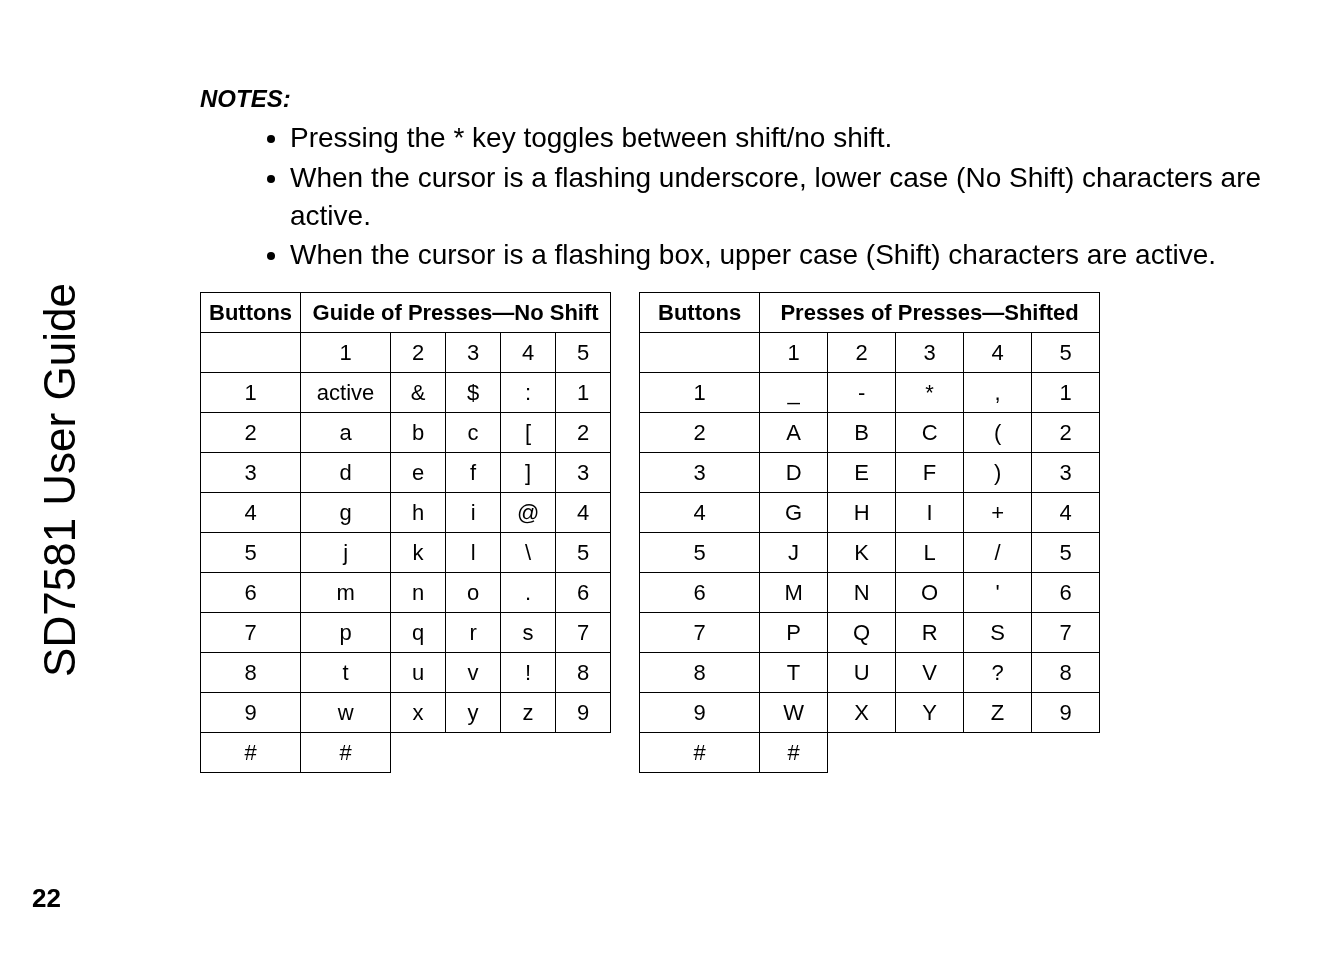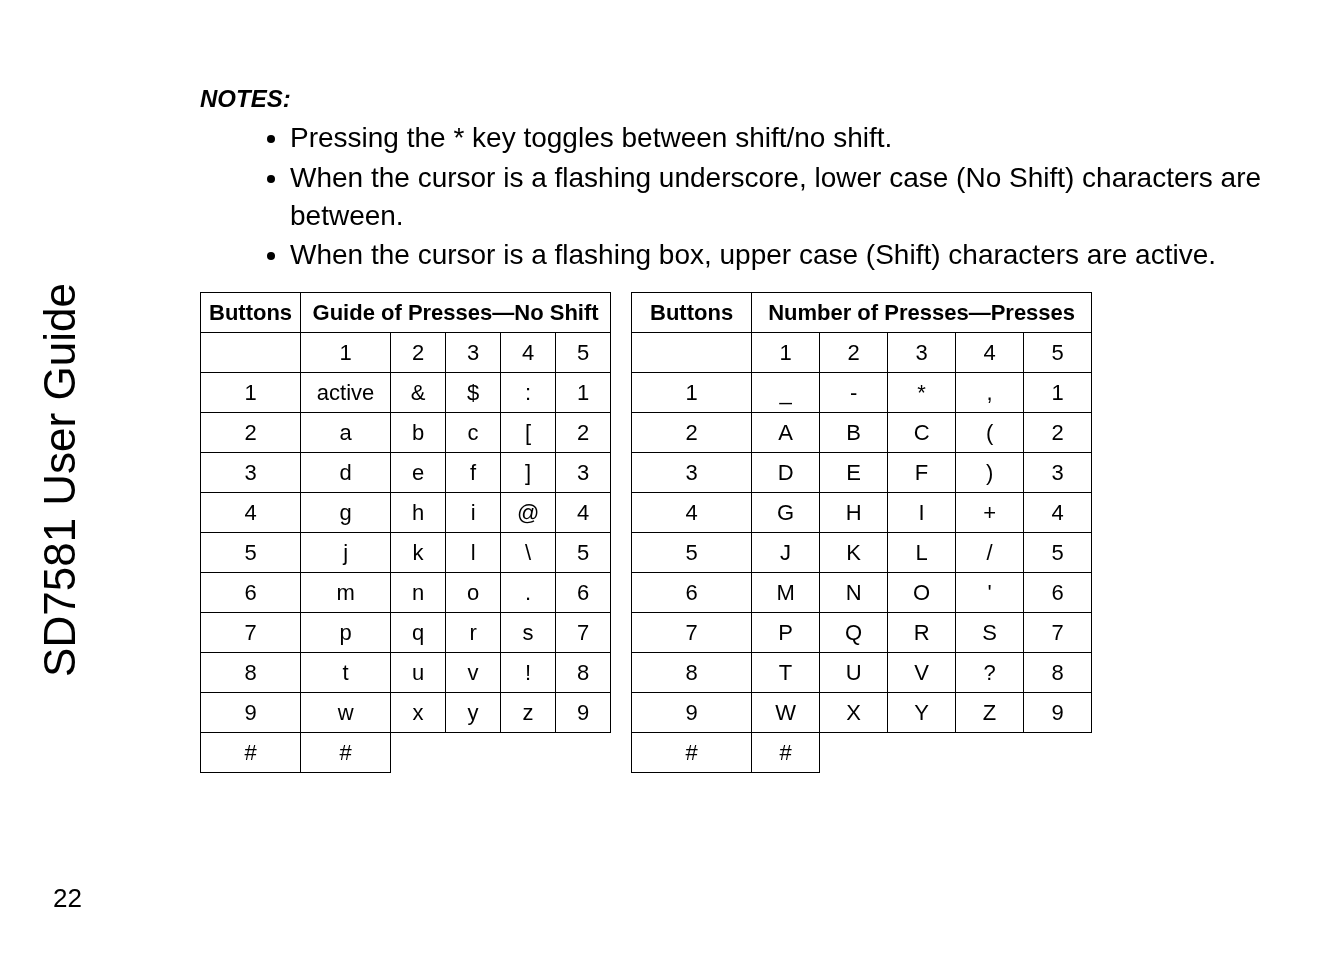--- a/index.html
+++ b/index.html
@@ -18,24 +18,24 @@
     left: 60px;
     top: 480px;
     transform: rotate(-90deg) translate(-50%, -50%);
     transform-origin: left top;
     font-size: 44px;
     font-weight: 400;
     white-space: nowrap;
   }
   .page-number {
     position: absolute;
-    left: 53px;
+    left: 32px;
     bottom: 40px;
     font-size: 26px;
-    font-weight: 400;
+    font-weight: 700;
   }
   .content {
     position: absolute;
     left: 200px;
     top: 85px;
     right: 60px;
   }
   .notes-heading {
     font-style: italic;
     font-weight: 700;
@@ -46,21 +46,21 @@
     margin: 0 0 18px 60px;
     padding: 0 0 0 30px;
   }
   ul.notes li {
     font-size: 28px;
     line-height: 1.35;
     margin-bottom: 2px;
   }
   .tables-row {
     display: flex;
-    gap: 20px;
+    gap: 28px;
     align-items: flex-start;
   }
   table.char-table {
     border-collapse: collapse;
     font-size: 22px;
   }
   table.char-table th,
   table.char-table td {
     border: 1.5px solid #000;
     text-align: center;
@@ -85,21 +85,21 @@
 <body>
 
 <div class="sidebar-title">SD7581 User Guide</div>
 <div class="page-number">22</div>
 
 <div class="content">
 
   <div class="notes-heading">NOTES:</div>
   <ul class="notes">
     <li>Pressing the * key toggles between shift/no shift.</li>
-    <li>When the cursor is a flashing underscore, lower case (No Shift) characters are between.</li>
+    <li>When the cursor is a flashing underscore, lower case (No Shift) characters are active.</li>
     <li>When the cursor is a flashing box, upper case (Shift) characters are active.</li>
   </ul>
 
   <div class="tables-row">
 
     <table class="char-table t-left">
       <colgroup>
         <col class="c-btn">
           <col class="c-p1">
           <col class="c-pn">
@@ -205,21 +205,21 @@
         <col class="c-btn">
           <col class="c-pn">
           <col class="c-pn">
           <col class="c-pn">
           <col class="c-pn">
           <col class="c-pn">
       </colgroup>
       <tbody>
           <tr>
         <th>Buttons</th>
-        <th colspan="5">Number of Presses—Presses</th>
+        <th colspan="5">Presses of Presses—Shifted</th>
       </tr>
       <tr>
         <td></td>
         <td>1</td>
         <td>2</td>
         <td>3</td>
         <td>4</td>
         <td>5</td>
       </tr>
       <tr>

